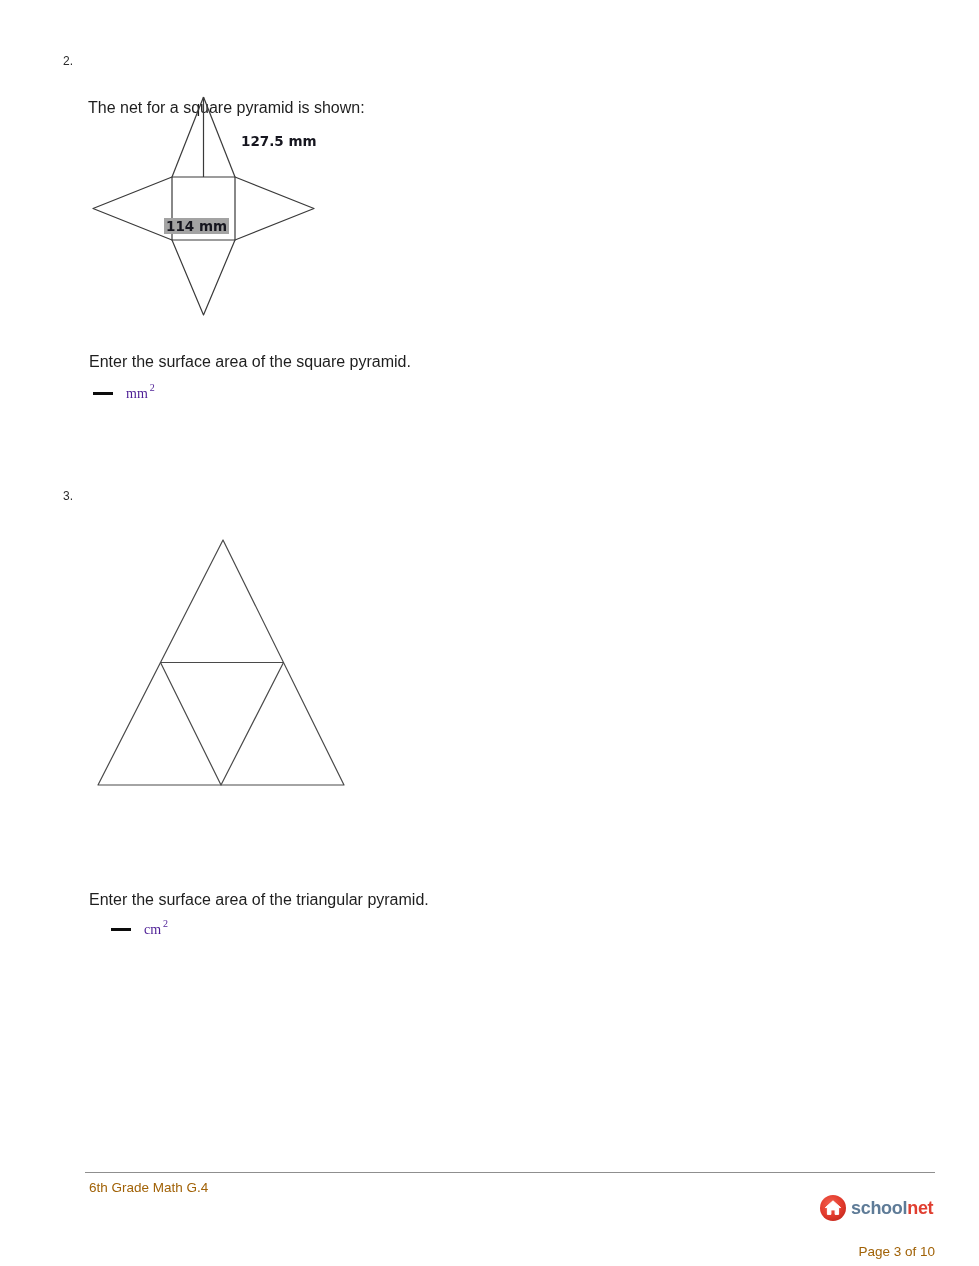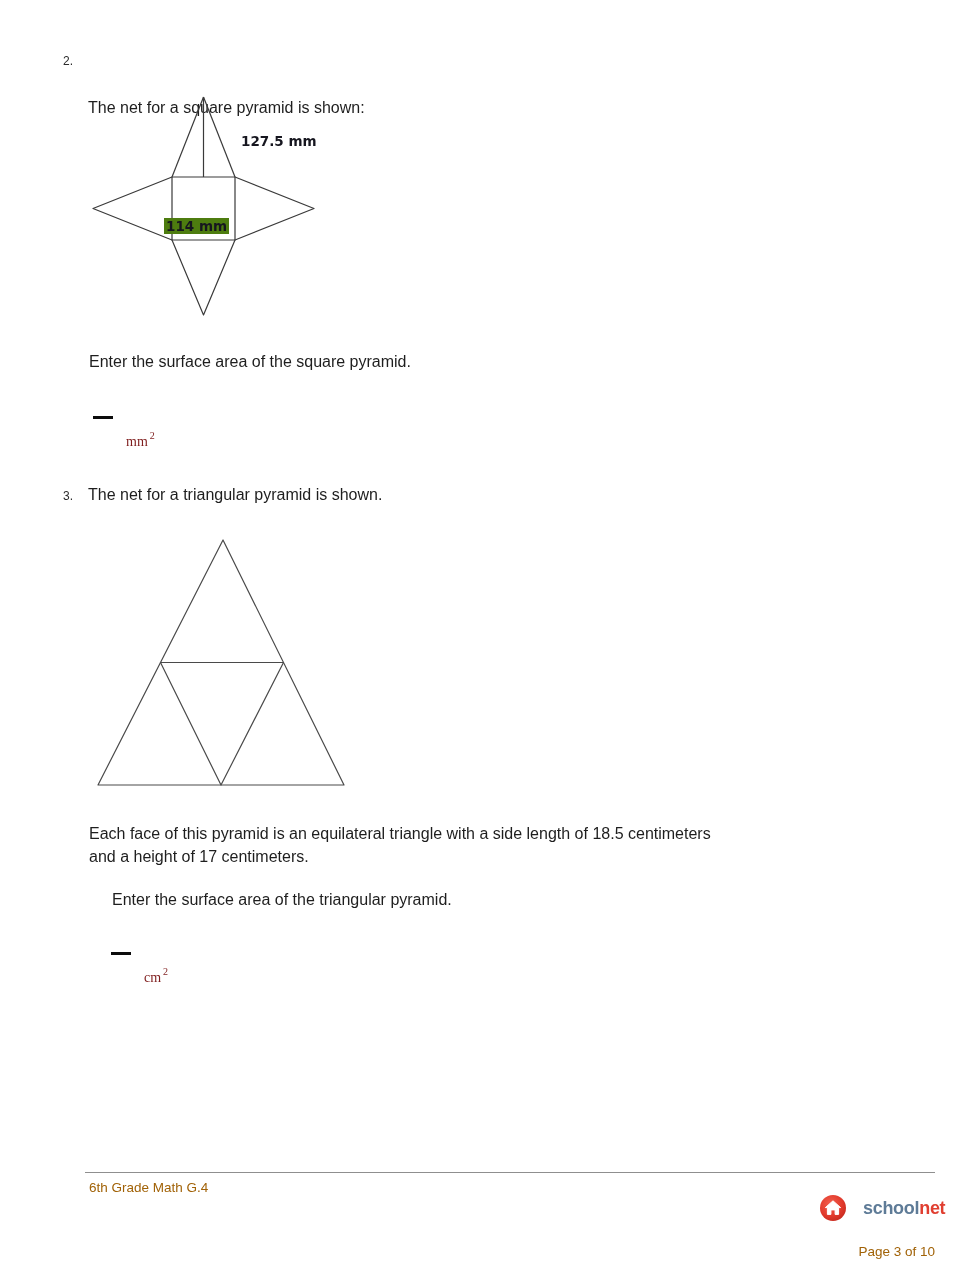--- a/index.html
+++ b/index.html
@@ -15,35 +15,35 @@
   .abs{position:absolute;}
   .qnum{font-size:12px;color:#2b2b2b;}
   .qtext{font-size:16px;color:#1e1e1e;}
   .prompt{font-size:16px;color:#1e1e1e;}
   .para{font-size:16px;color:#1e1e1e;line-height:23px;}
   .fig-label{
     font-family:"DejaVu Sans", sans-serif;
     font-weight:bold;font-size:13.5px;color:#16161f;
     white-space:nowrap;
   }
-  .fig-label.bg{background:#4d7c0f;padding:0 2px;}
+  .fig-label.bg{background:#a3a3a3;padding:0 2px;}
   .answer-row{display:flex;align-items:center;}
   .answer-blank{
     display:inline-block;width:20px;height:3px;background:#0c0c0c;
     margin-right:13px;margin-top:2px;
   }
   .unit{
     font-family:"Liberation Serif", serif;
-    font-size:14px;color:#7f1d1d;margin-top:48px;
+    font-size:14px;color:#4c1d95;
   }
   .unit sup{font-size:10px;position:relative;top:-1px;left:2px;}
   svg.net{display:block;}
   .footer-rule{height:1px;background:#8f8f8f;}
   .footer-text{font-size:13.5px;color:#a16207;}
-  .logo{display:flex;align-items:center;gap:16px;}
+  .logo{display:flex;align-items:center;gap:4px;}
   .logo-word{
     font-size:18px;font-weight:bold;letter-spacing:-0.3px;
     font-family:"Liberation Sans", sans-serif;
   }
   .logo-word .w1{color:#5e7b97;}
   .logo-word .w2{color:#e03e30;}
 </style>
 </head>
 <body>
 
@@ -74,39 +74,34 @@
   </div>
 
   <div class="abs prompt" style="left:89px;top:353px;text-align:right;">Enter the surface area of the square pyramid.</div>
 
   <div class="abs answer-row" style="left:93px;top:383px;">
     <span class="answer-blank"></span>
     <span class="unit"><span>mm</span><sup>2</sup></span>
   </div>
 
   <div class="abs qnum" style="left:63px;top:489px;">3.</div>
-  <div class="abs qtext" style="left:88px;top:486px;">The net for a triangular pyramid is shown.</div>
 
   <div class="abs" style="left:95px;top:534px;width:252px;height:253px;">
     <svg class="net" width="252" height="253" viewBox="0 0 252 253">
       <g fill="none" stroke="#4a4a4a" stroke-width="1.2" stroke-linejoin="round">
 
         <path d="M128 6 L3 251 L249 251 Z"></path>
 
         <path d="M65.5 128.5 L188.5 128.5 L126 251 Z"></path>
       </g>
     </svg>
   </div>
 
-  <div class="abs para" style="left:89px;top:822px;width:760px;">
-    <div>Each face of this pyramid is an equilateral triangle with a side length of 18.5 centimeters</div>
-    <div>and a height of 17 centimeters.</div>
-  </div>
 
-  <div class="abs prompt" style="left:89px;top:891px;margin-left:23px;">Enter the surface area of the triangular pyramid.</div>
+  <div class="abs prompt" style="left:89px;top:891px;">Enter the surface area of the triangular pyramid.</div>
 
   <div class="abs answer-row" style="left:111px;top:919px;">
     <span class="answer-blank"></span>
     <span class="unit"><span>cm</span><sup>2</sup></span>
   </div>
 
   <div class="abs footer-rule" style="left:85px;top:1172px;width:850px;"></div>
 
   <div class="abs footer-text" style="left:89px;top:1180px;">6th Grade Math G.4</div>
 

